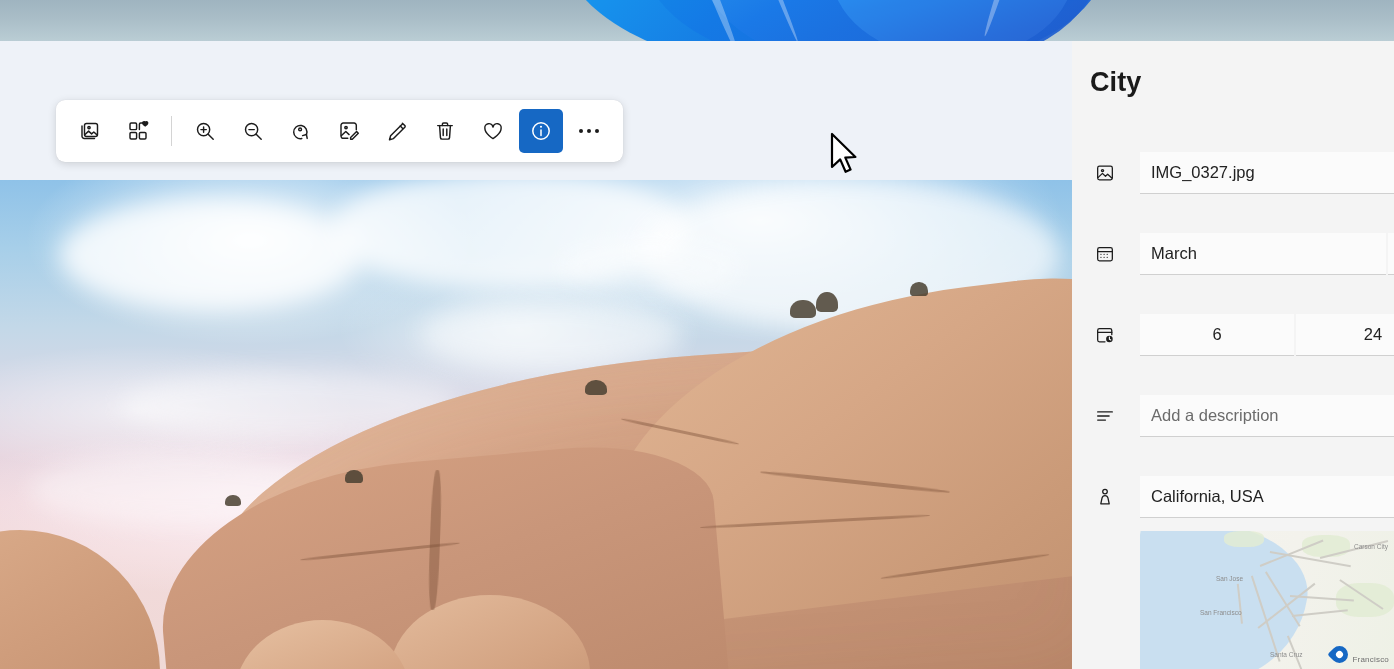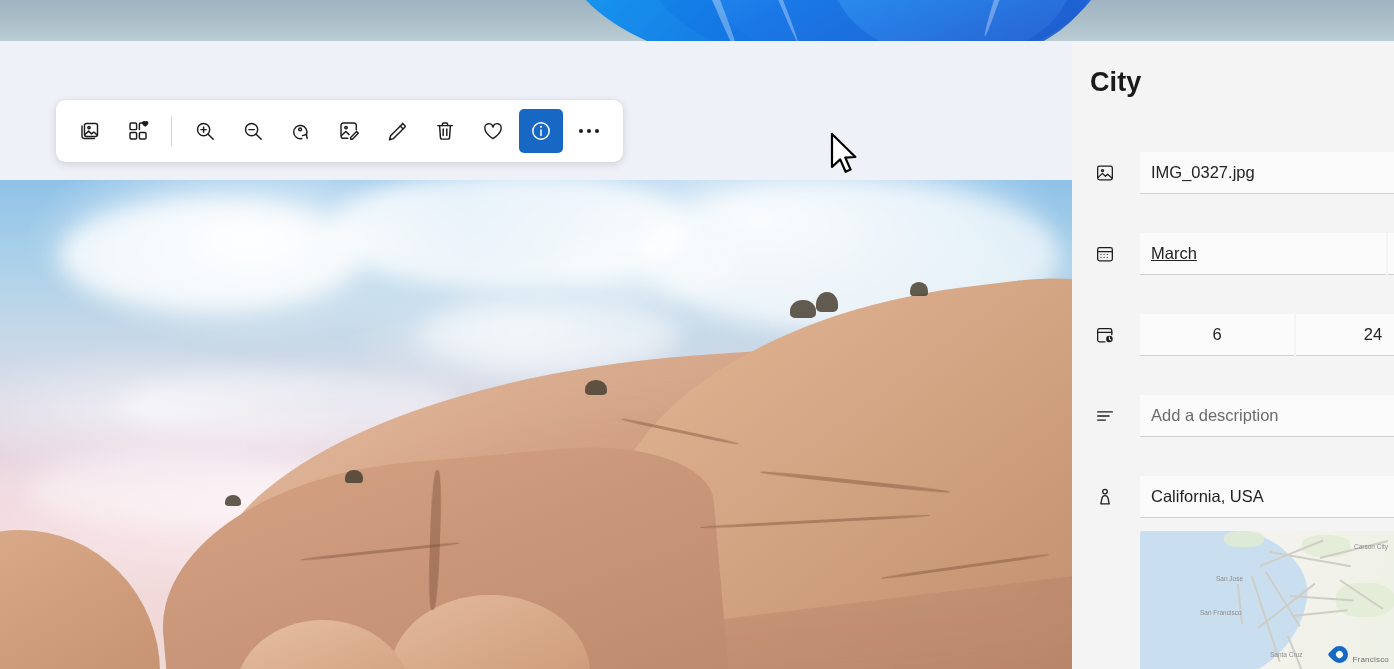--- a/index.html
+++ b/index.html
@@ -313,21 +313,21 @@
     font-size: 16.5px;
     color: #222222;
     padding: 0 11px;
     box-sizing: border-box;
     cursor: text;
     overflow: hidden;
     white-space: nowrap;
   }
   .field.grow { flex: 1 1 auto; }
   .field.placeholder { color: #6b6b6b; }
-  .field.w-month { flex: 1 1 auto; text-decoration: underline; }
+  .field.w-month { flex: 1 1 auto; }
   .field.w-day   { flex: 0 0 62px; justify-content: center; }
   .field.w-hour  { flex: 1 1 50%; justify-content: center; }
   .field.w-min   { flex: 1 1 50%; justify-content: center; }
 
   
   .map-thumb {
     position: absolute;
     left: 68px; top: 490px;
     width: 254px;
     height: 138px;

